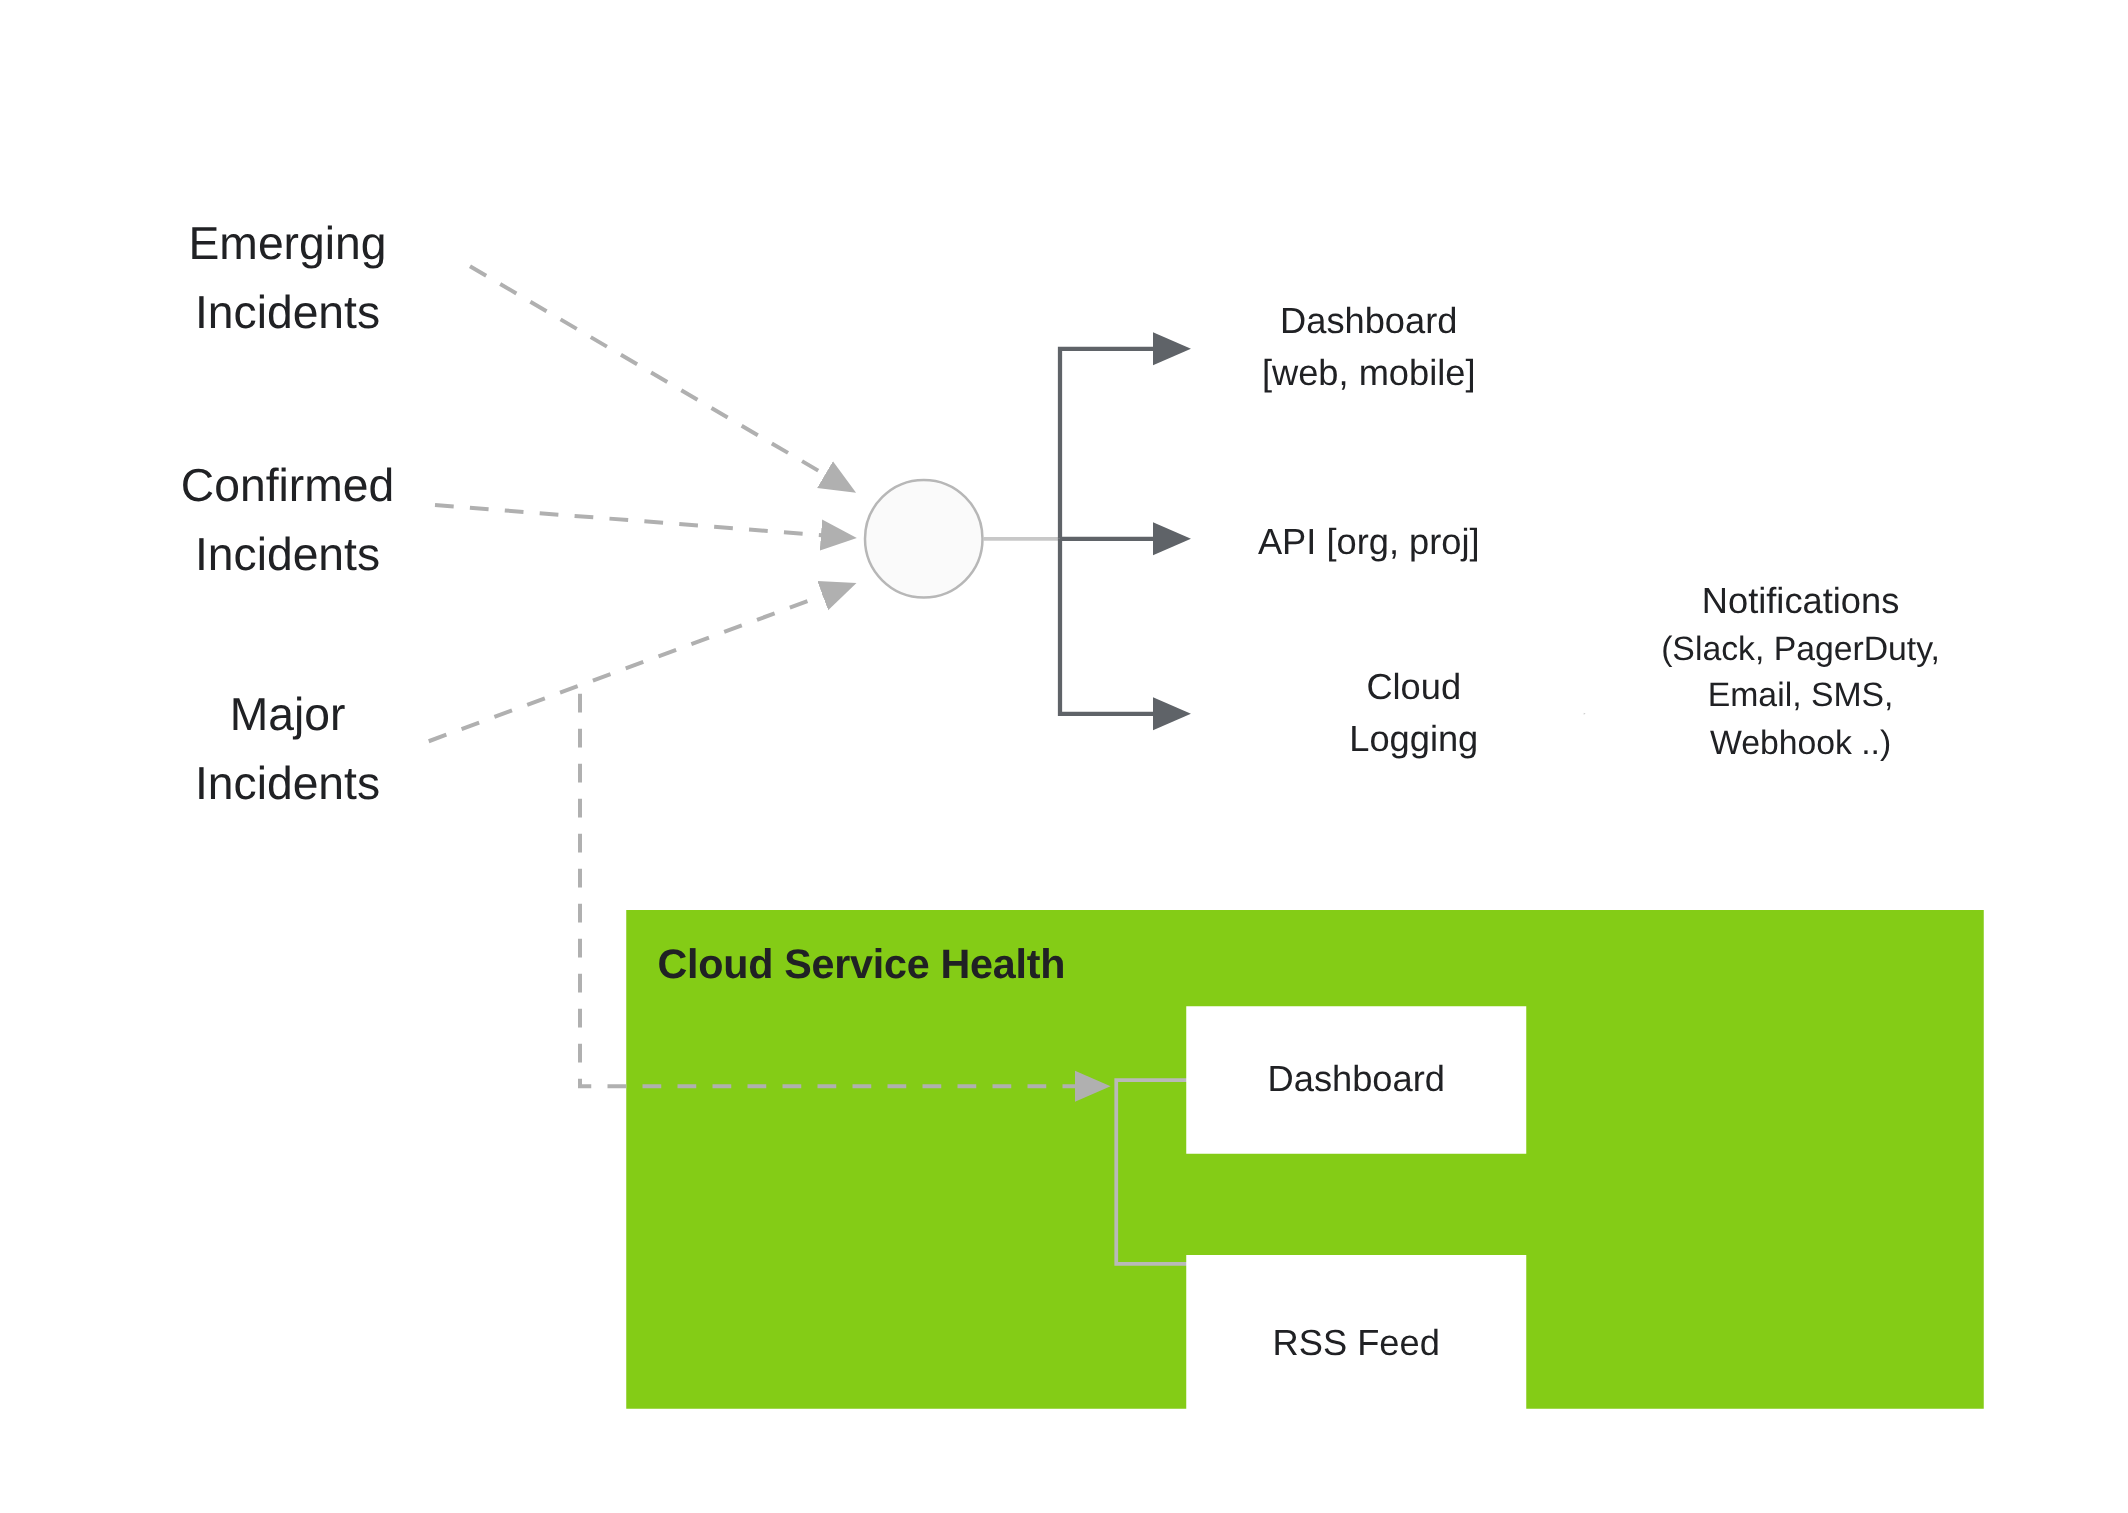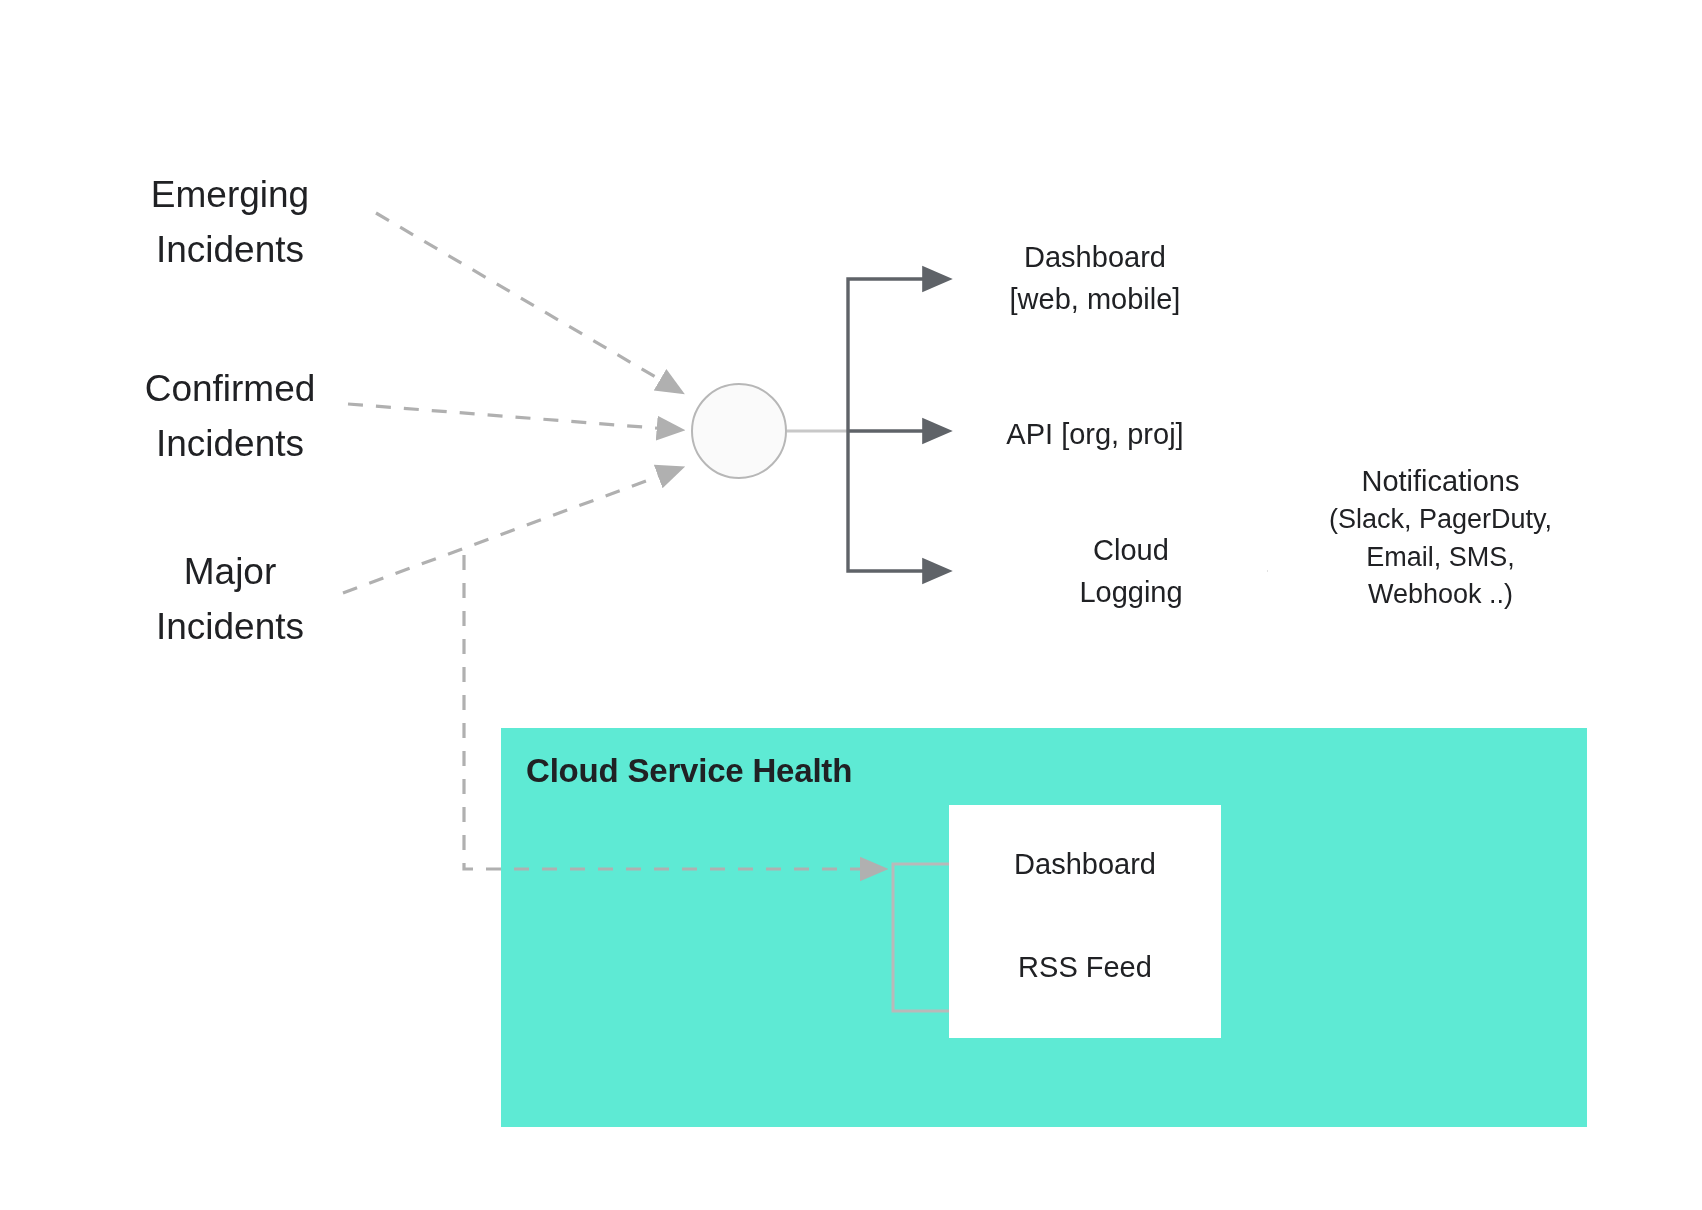--- a/index.html
+++ b/index.html
@@ -35,21 +35,21 @@
     top: 67px;
     width: 1086px;
     height: 635px;
     background: #e8eefc;
   }
   .panel-green {
     left: 501px;
     top: 728px;
     width: 1086px;
     height: 399px;
-    background: #5eead4;
+    background: #84cc16;
   }
   .panel-title {
     position: absolute;
     left: 25px;
     top: 24px;
     font-size: 33px;
     font-weight: bold;
     color: #202124;
     letter-spacing: -0.2px;
     white-space: nowrap;
@@ -93,21 +93,21 @@
   .lbl-emerging { left: 80px; top: 168px; width: 300px; }
   .lbl-confirmed { left: 80px; top: 362px; width: 300px; }
   .lbl-major { left: 80px; top: 545px; width: 300px; }
 
   
   .box-dashboard-psh { left: 959px; top: 218px; width: 272px; height: 120px; }
   .box-api           { left: 959px; top: 375px; width: 272px; height: 118px; }
   .box-cloudlogging  { left: 959px; top: 512px; width: 272px; height: 118px; margin-left: 36px; }
   .box-notifications { left: 1275px; top: 461px; width: 287px; height: 152px; justify-content: flex-end; }
   .box-dashboard-csh { left: 949px; top: 805px; width: 272px; height: 118px; }
-  .box-rss           { left: 949px; top: 896px; width: 272px; height: 142px; }
+  .box-rss           { left: 949px; top: 1004px; width: 272px; height: 142px; }
 </style>
 </head>
 <body>
 
 <div id="canvas">
 
   <div class="side-label lbl-emerging">
     <div>Emerging</div>
     <div>Incidents</div>
   </div>

